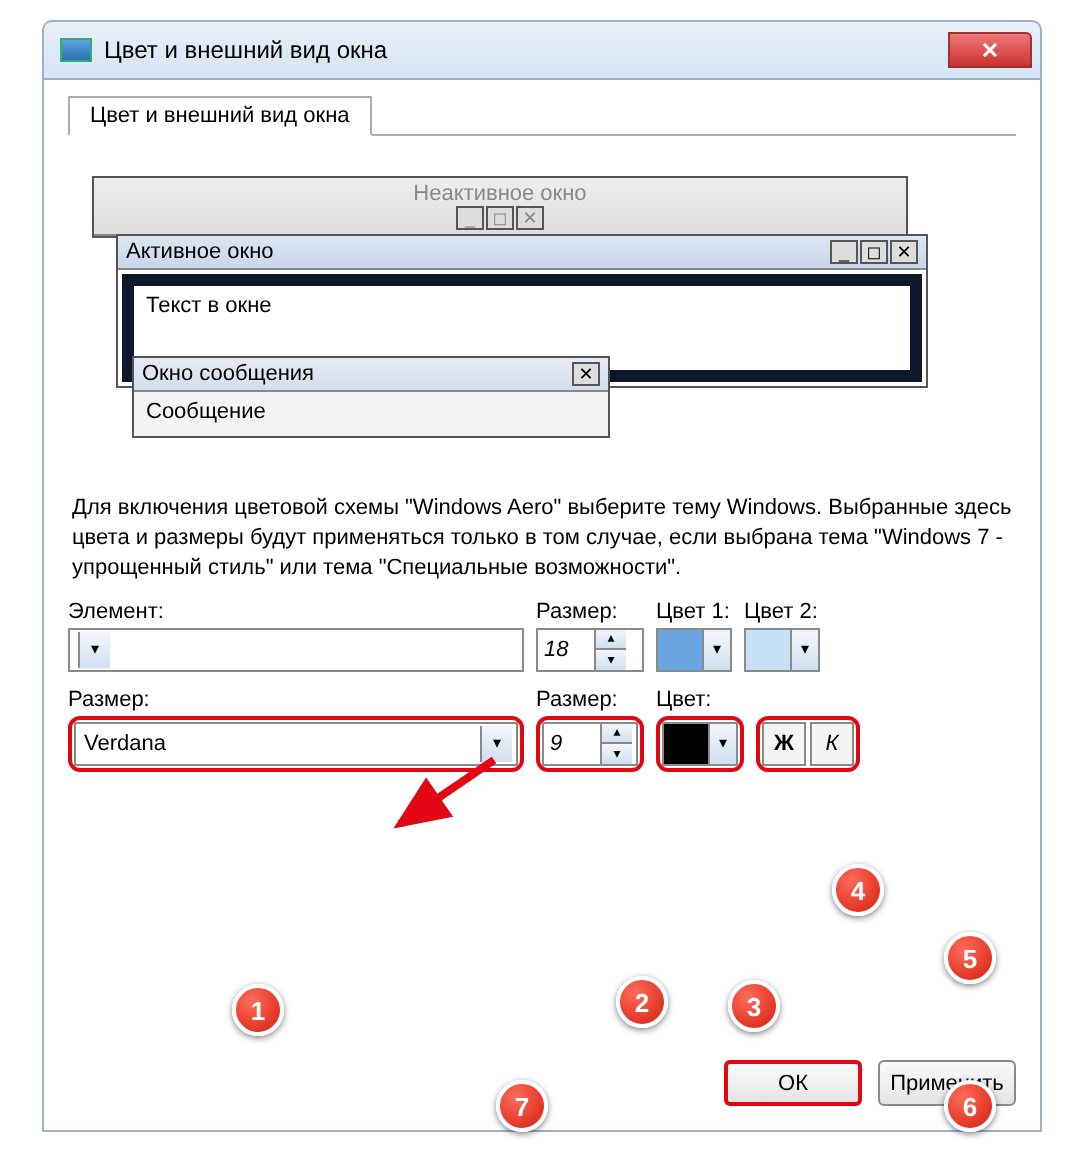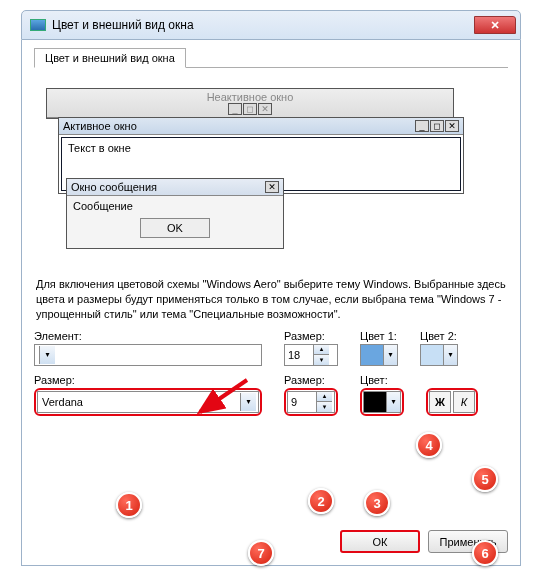--- a/index.html
+++ b/index.html
@@ -23,54 +23,54 @@
 .win-title { background: linear-gradient(#dce6f2,#c7d7ea); display: flex; align-items: center; font-size: 11px; padding: 2px 4px; border-bottom: 1px solid #888; }
 .win-title.inactive { background: linear-gradient(#eee,#ddd); color: #888; flex-direction: column; }
 .win-title .sp { flex: 1; }
 .win-btns { display: flex; gap: 1px; }
 .win-btns span { width: 14px; height: 12px; border: 1px solid #555; background: #ddd; font-size: 9px; display: flex; align-items: center; justify-content: center; line-height: 1; }
 
 .inactive-win { width: 408px; margin-left: 4px; }
 .active-win { width: 406px; margin-left: 16px; margin-top: -2px; position: relative; background: #fff; }
 .menu-row { display: flex; gap: 14px; padding: 2px 6px; font-size: 11px; border-bottom: 1px solid #aaa; }
 .menu-row .disabled { color: #aaa; }
-.text-area { height: 54px; padding: 4px 6px; font-size: 11px; background: #fff; border: 1px solid #0f172a; margin: 2px; }
-
-.msg-win { width: 218px; margin-left: 24px; margin-top: -16px; position: relative; background: #f4f4f4; border: 1px solid #555; }
+.text-area { height: 54px; padding: 4px 6px; font-size: 11px; background: #fff; border: 6px solid #0f172a; margin: 2px; }
+
+.msg-win { width: 239px; margin-left: 24px; margin-top: -16px; position: relative; background: #f4f4f4; border: 1px solid #555; }
 .msg-title { background: linear-gradient(#e6ecf5,#d3deec); display: flex; padding: 2px 4px; font-size: 11px; border-bottom: 1px solid #888; }
 .msg-title .sp { flex: 1; }
 .msg-body { padding: 4px 6px 6px; font-size: 11px; }
 .msg-btn { display: block; margin: 6px auto 4px; width: 70px; height: 20px; border: 1px solid #888; background: #eee; font-size: 11px; }
 
 .desc { font-size: 11px; color: #000; margin: 20px 2px 8px; line-height: 1.35; }
 
-.row { display: flex; gap: 22px; align-items: center; margin-top: 4px; }
+.row { display: flex; gap: 6px; align-items: center; margin-top: 4px; }
 .field { display: flex; flex-direction: column; font-size: 11px; }
 .field label { margin-bottom: 2px; text-decoration: underline; text-decoration-style: dotted; text-decoration-color: transparent; }
 
 select, .combo, .spin { border: 1px solid #8a8a8a; background: #fff; font-size: 11px; height: 22px; }
 .combo { display: flex; align-items: center; justify-content: space-between; padding: 0 2px 0 4px; }
 .combo .arr, .spin .arr { width: 16px; height: 18px; background: linear-gradient(#f2f6fb,#cfe0f2); border-left: 1px solid #8a8a8a; display: flex; align-items: center; justify-content: center; font-size: 8px; }
 .spin { display: flex; align-items: center; }
-.spin input { border: none; width: 28px; font-size: 11px; text-align: left; padding-left: 3px; outline: none; }
+.spin input { border: none; width: 28px; font-size: 11px; text-align: left; padding-left: 3px; outline: none; font-style: italic; }
 .spin .spn { width: 16px; display: flex; flex-direction: column; border-left: 1px solid #8a8a8a; }
 .spin .spn span { height: 10px; font-size: 7px; display: flex; align-items: center; justify-content: center; background: linear-gradient(#f2f6fb,#cfe0f2); }
 .spin .spn span:first-child { border-bottom: 1px solid #8a8a8a; }
 
 .color-swatch { width: 38px; height: 22px; border: 1px solid #8a8a8a; display: flex; }
 .color-swatch .sw { flex: 1; }
 .color-swatch .arr { width: 14px; border-left: 1px solid #8a8a8a; background: linear-gradient(#f2f6fb,#cfe0f2); display: flex; align-items: center; justify-content: center; font-size: 8px; }
 
 .bold-btn, .italic-btn { width: 22px; height: 22px; border: 1px solid #8a8a8a; background: #f4f4f4; font-size: 11px; font-weight: bold; }
 .italic-btn { font-style: italic; font-weight: normal; }
 
 .hl-red { border: 2.5px solid #e30613; border-radius: 6px; padding: 1px; }
 
 .dlg-btns { position: absolute; right: 12px; bottom: 12px; display: flex; gap: 8px; }
-.dlg-btns button { width: 80px; height: 23px; border: 1px solid #8a8a8a; background: linear-gradient(#fafafa,#e4e4e4); font-size: 11px; border-radius: 3px; cursor: pointer; }
+.dlg-btns button { width: 69px; height: 23px; border: 1px solid #8a8a8a; background: linear-gradient(#fafafa,#e4e4e4); font-size: 11px; border-radius: 3px; cursor: pointer; }
 .dlg-btns .ok { border: 2.5px solid #e30613; }
 
 .badge { position: absolute; width: 26px; height: 26px; border-radius: 50%; background: radial-gradient(circle at 35% 30%, #ff6b5a, #d61f0e); border: 2px solid #fff; box-shadow: 0 1px 3px rgba(0,0,0,.5); color: #fff; font-weight: bold; font-size: 13px; display: flex; align-items: center; justify-content: center; z-index: 20; }
 
 .arrow-anno { position: absolute; z-index: 19; }
 .arrow-anno svg { overflow: visible; }
 </style>
 </head>
 <body>
 
@@ -111,21 +111,20 @@
         <div class="text-area"><span>Текст в окне</span></div>
       </div>
       <div class="msg-win">
         <div class="msg-title">
           <span>Окно сообщения</span>
           <div class="sp"></div>
           <span style="border:1px solid #555;width:14px;height:12px;font-size:9px;display:flex;align-items:center;justify-content:center;background:#ddd;">✕</span>
         </div>
         <div class="msg-body">
           <span>Сообщение</span>
-          <button class="msg-btn"><span>OK</span></button>
         </div>
       </div>
     </div>
 
     <div class="desc">Для включения цветовой схемы "Windows Aero" выберите тему Windows. Выбранные здесь цвета и размеры будут применяться только в том случае, если выбрана тема "Windows 7 - упрощенный стиль" или тема "Специальные возможности".</div>
 
     <div class="row">
       <div class="field" style="width:228px;">
         <label>Элемент:</label>
         <div class="combo">

